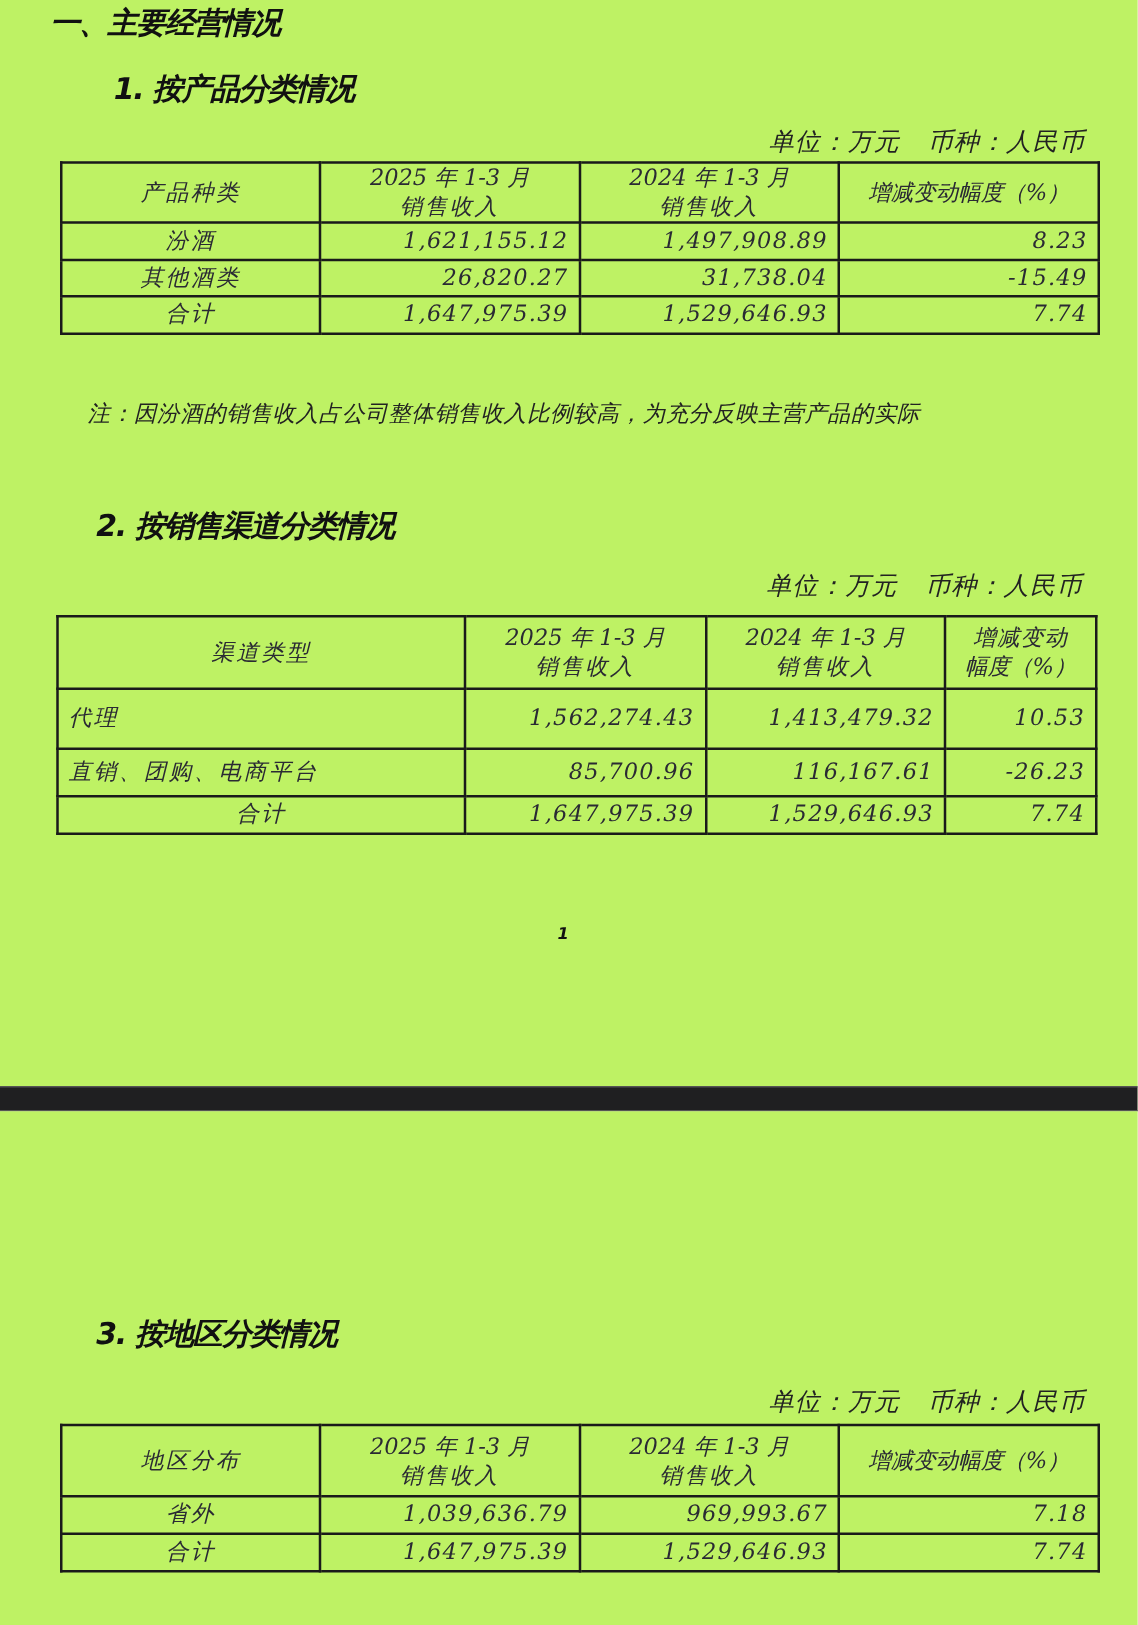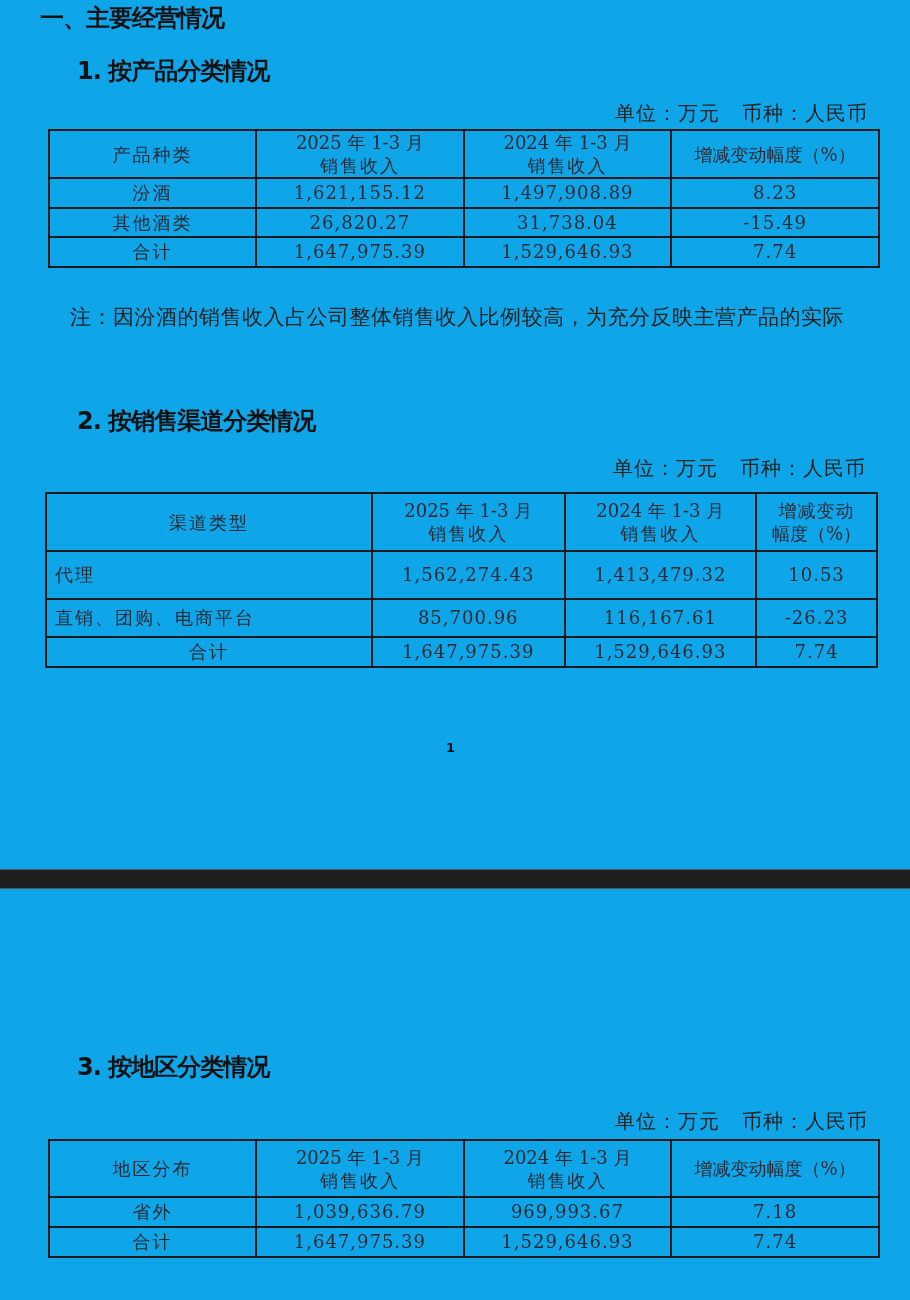--- a/index.html
+++ b/index.html
@@ -12,21 +12,22 @@
       height: 1300px;
       position: relative;
       overflow: hidden;
       font-family: "DejaVu Serif", "Liberation Serif", serif;
       color: #1c1c24;
     }
     .page {
       position: absolute;
       left: 0;
       width: 910px;
-      background: #0ea5e9;
+      background: #bef264;
+      font-style: italic;
     }
     #page1 { top: 0; height: 869px; }
     #page2 { top: 889px; height: 411px; }
     .page-break {
       position: absolute;
       left: 0;
       top: 869px;
       width: 910px;
       height: 20px;
       background: #1f1f21;
@@ -60,48 +61,49 @@
       color: #2a2a33;
     }
     table.rpt td, table.rpt th {
       border: 2px solid #1a1a1a;
       padding: 0 8px;
       font-weight: normal;
       line-height: 24px;
       white-space: nowrap;
     }
     table.rpt th { text-align: center; line-height: 23px; }
-    td.num { text-align: center; letter-spacing: 1px; margin-left: 16px; }
+    td.num { text-align: right; letter-spacing: 1px; margin-left: 16px; }
     td.ctr { text-align: center; letter-spacing: 2px; }
     td.left { text-align: left; letter-spacing: 2px; }
     .note {
       position: absolute;
-      font-size: 21px;
+      font-size: 18px;
       color: #222;
       letter-spacing: 0.5px;
       white-space: nowrap;
+      margin-top: 16px;
     }
     .page-num {
       position: absolute;
       left: 446px;
       top: 740px;
       font-family: "DejaVu Sans", "Liberation Sans", sans-serif;
       font-size: 13px;
       font-weight: bold;
       color: #111;
     }
   </style>
 </head>
 <body>
 
 <div class="page" id="page1">
 
   <h1 class="h1" style="left:40px; top:2px;">一、主要经营情况</h1>
 
-  <h2 class="h2" style="left:77px; top:55px;">1. 按产品分类情况</h2>
+  <h2 class="h2" style="left:91px; top:55px;">1. 按产品分类情况</h2>
 
   <div class="unit" style="top:100px;">
     <span>单位：万元</span><span>币种：人民币</span>
   </div>
 
   <table class="rpt" style="left:48px; top:129px; width:832px;">
     <colgroup>
       <col style="width:208px">
         <col style="width:208px">
         <col style="width:208px">

